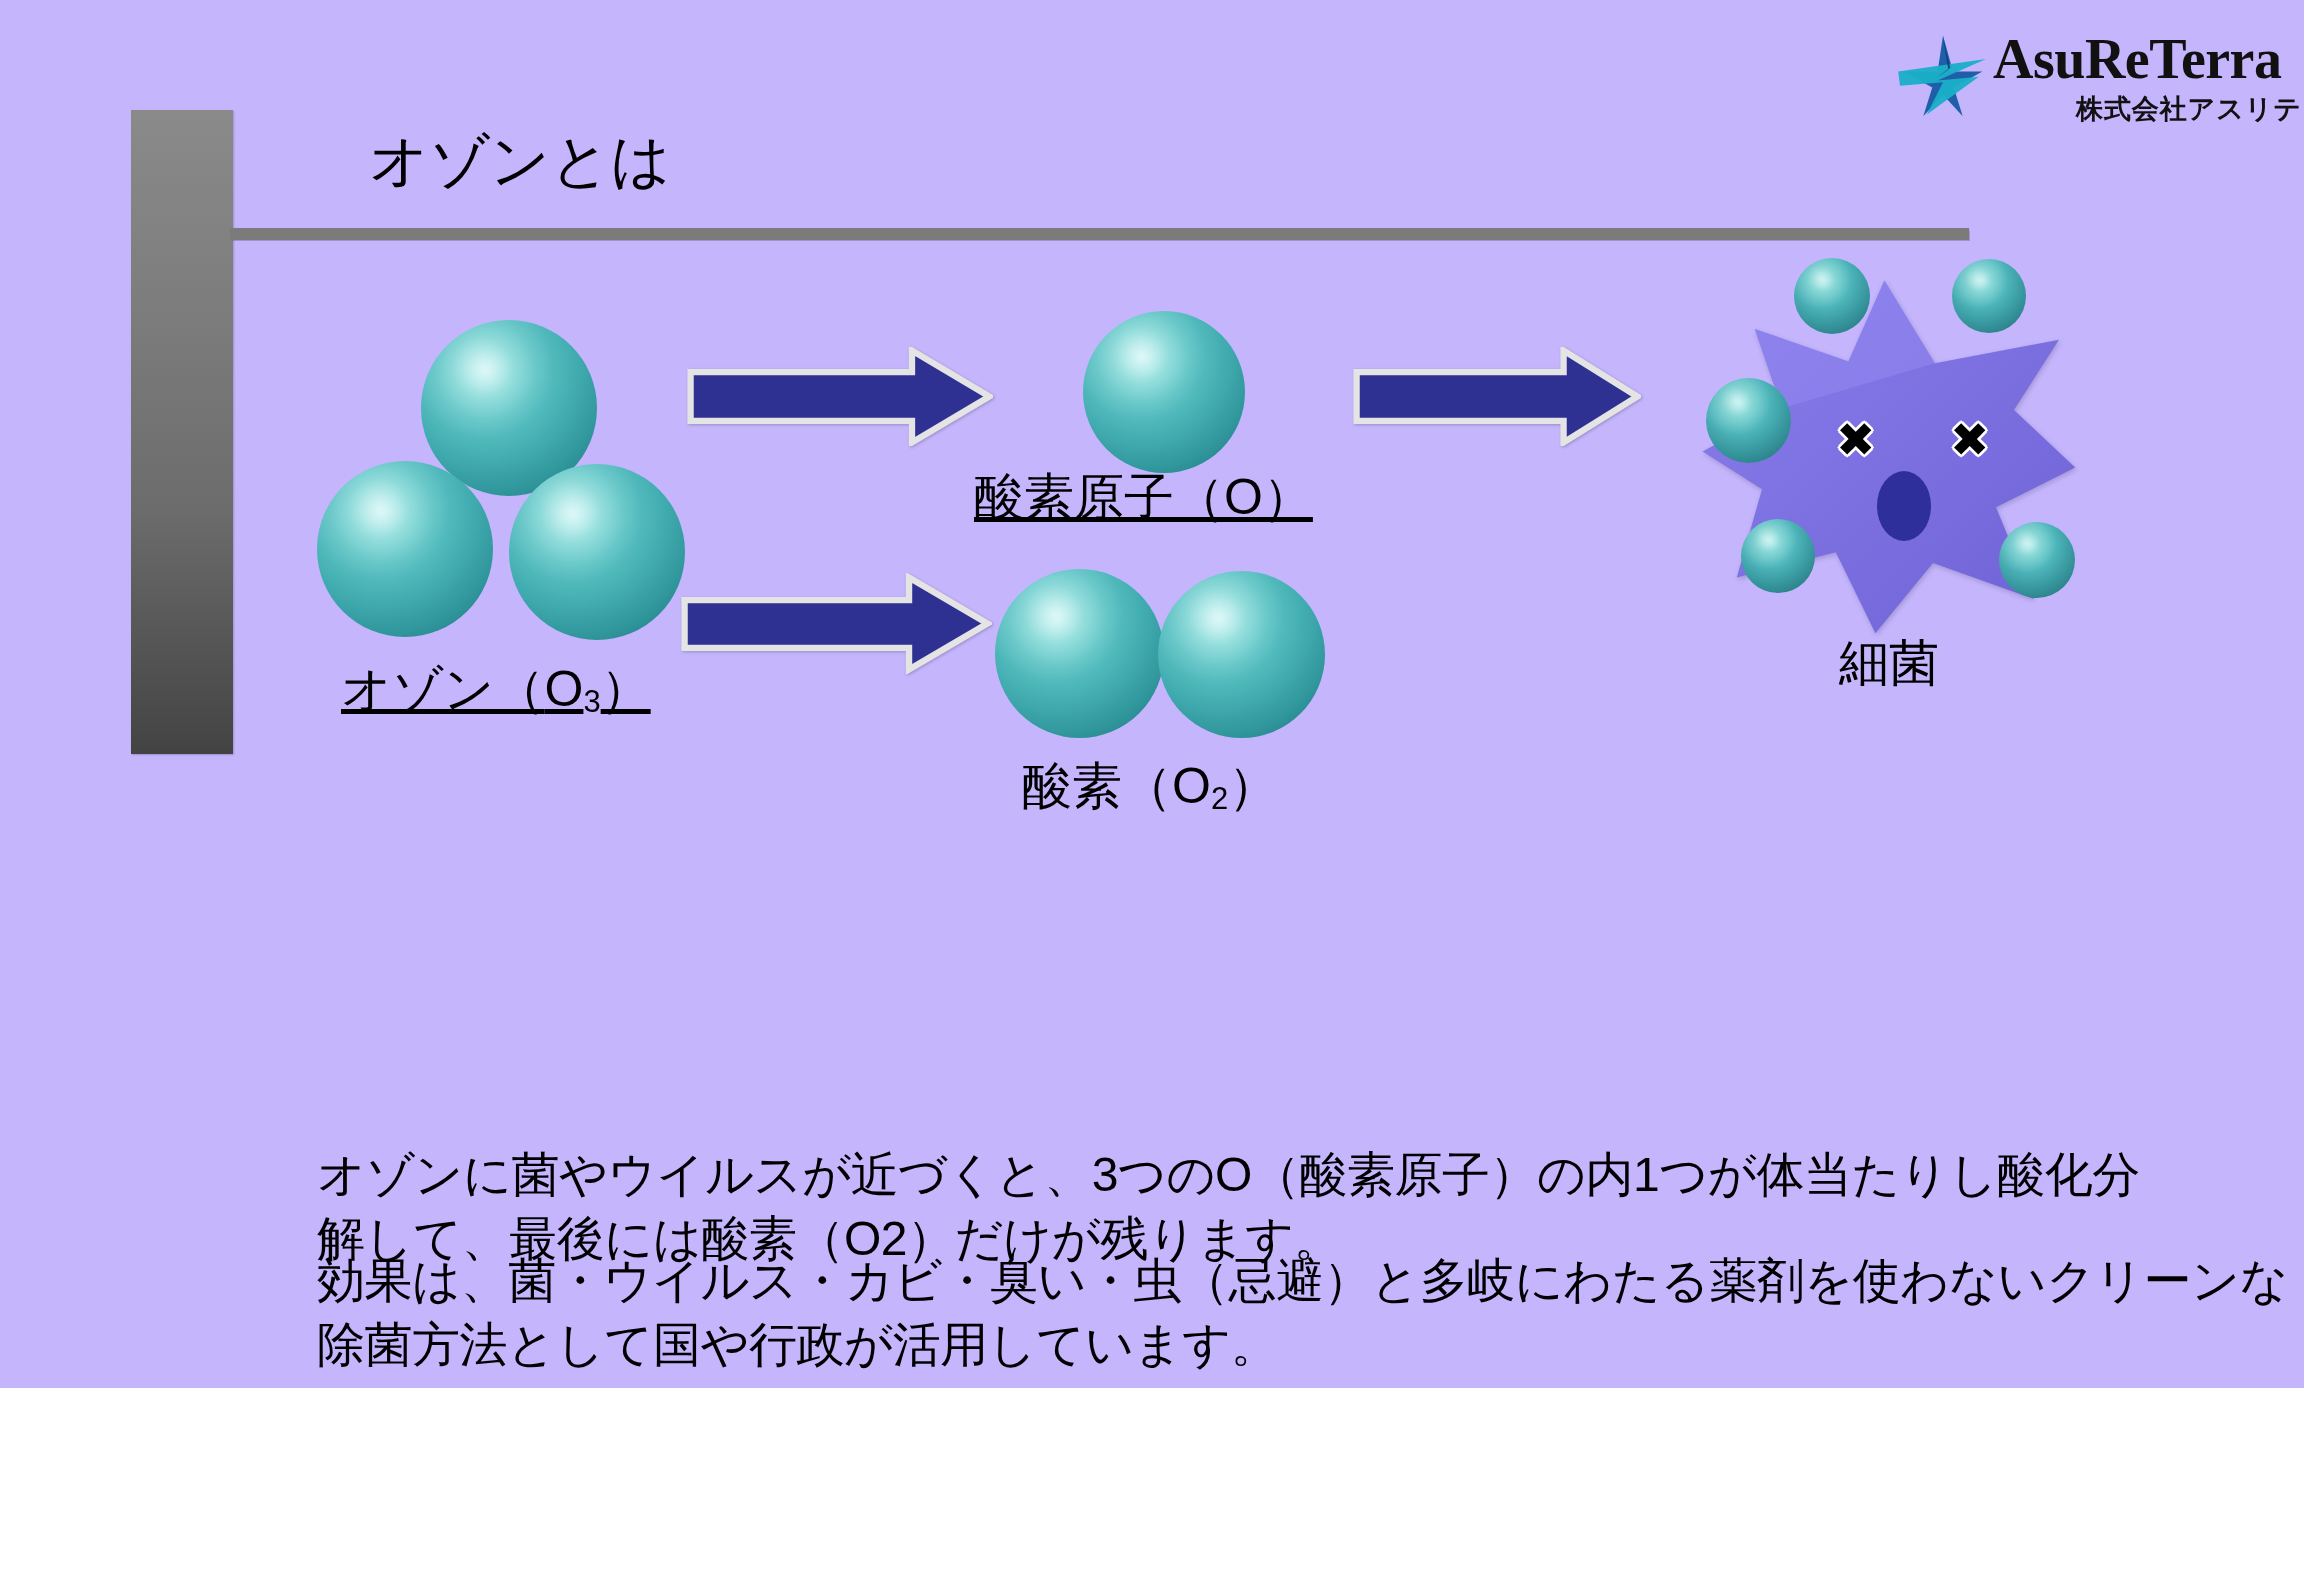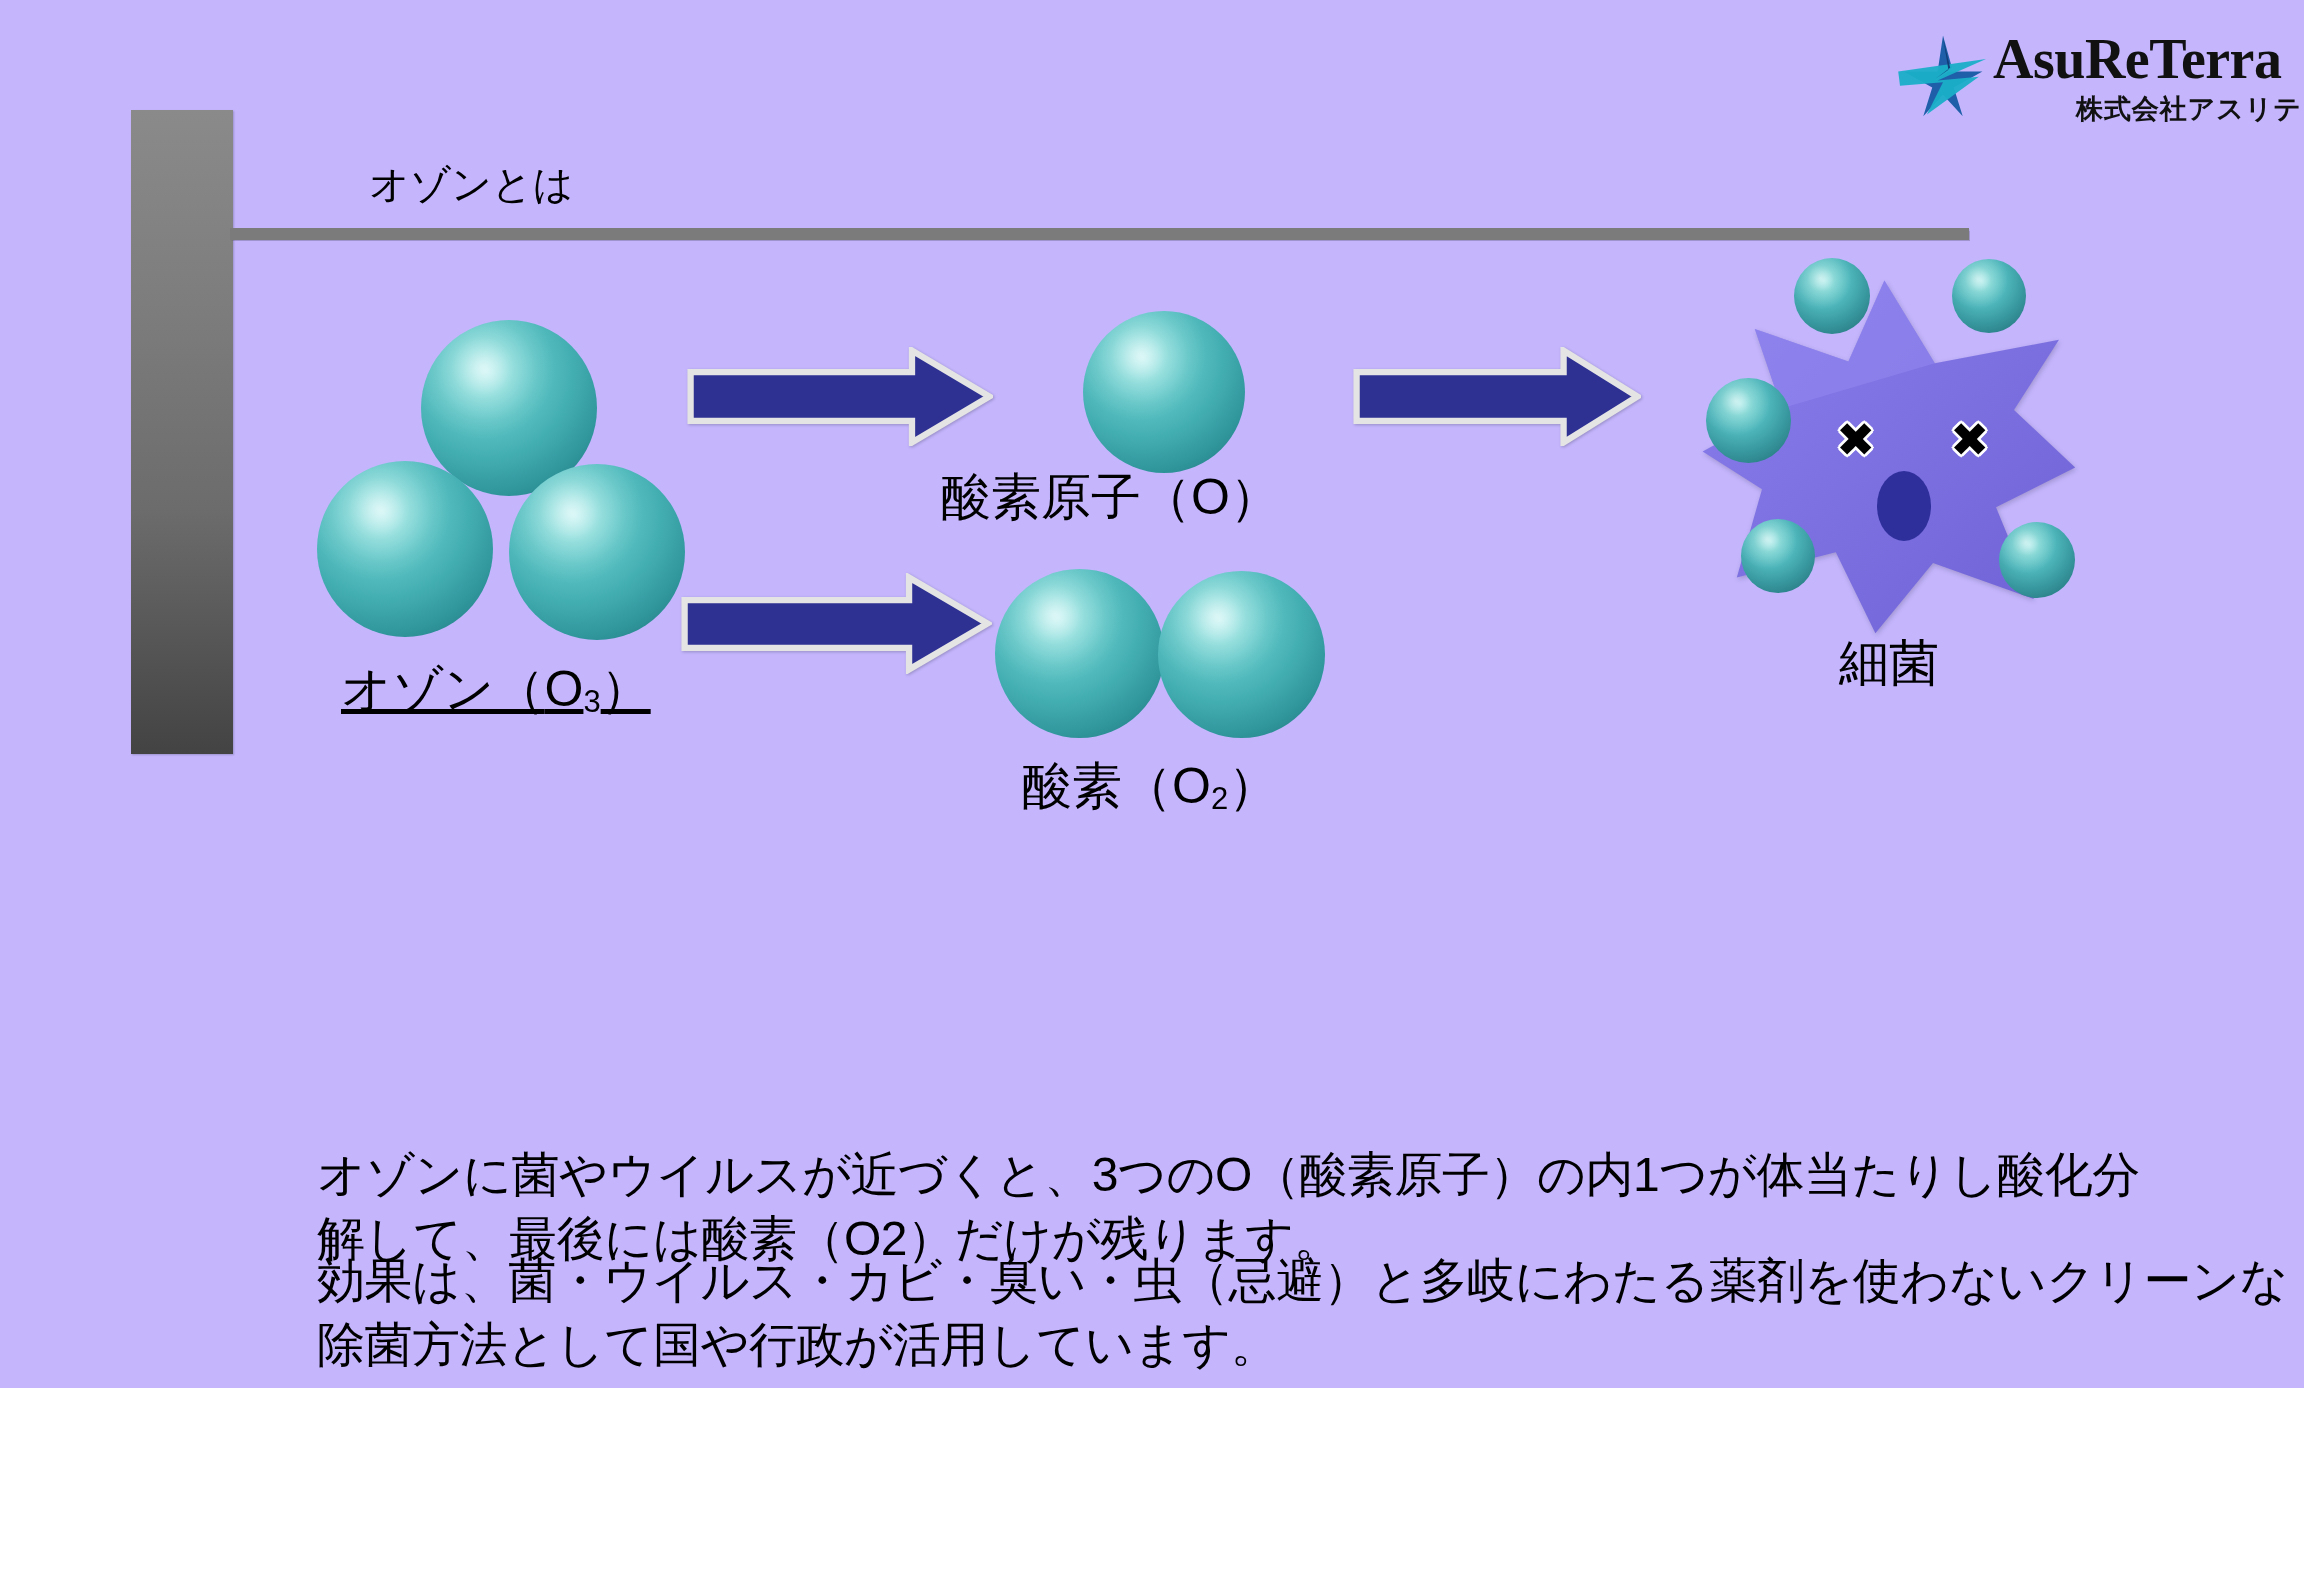--- a/index.html
+++ b/index.html
@@ -64,25 +64,24 @@
     top: 110px;
     width: 102px;
     height: 644px;
     background: linear-gradient(to bottom, #8a8a8a 0%, #7d7d7d 30%, #6c6c6c 62%, #434343 100%);
     box-shadow: 0.9px 0.9px 1.8px rgba(0,0,0,0.20);
   }
   .title-text {
     position: absolute;
     left: 369px;
     top: 131px;
-    font-size: 40px;
+    font-size: 59px;
     line-height: 1.05;
     color: #000000;
     white-space: nowrap;
-    margin-top: 32px;
   }
   .title-rule {
     position: absolute;
     left: 230px;
     top: 228px;
     width: 1739px;
     height: 11.7px;
     background: #7b7b7b;
     box-shadow: 0.9px 0.9px 0.9px rgba(0,0,0,0.18);
   }
@@ -183,21 +182,21 @@
 
   
   .caption {
     position: absolute;
     font-size: 50px;
     line-height: 1.1;
     color: #000000;
     white-space: nowrap;
   }
   #cap-o3      { left: 341px;  top: 662px; text-decoration: underline; }
-  #cap-o-atom  { left: 941px; top: 470px; }
+  #cap-o-atom  { left: 974px; top: 470px; text-decoration: underline; }
   #cap-o2      { left: 986px; top: 759px; margin-left: 36px; }
   #cap-bact    { left: 1839px; top: 636px; }
   .caption sub {
     font-size: 0.62em;
     vertical-align: baseline;
     position: relative;
     top: 0.18em;
   }
 
   

